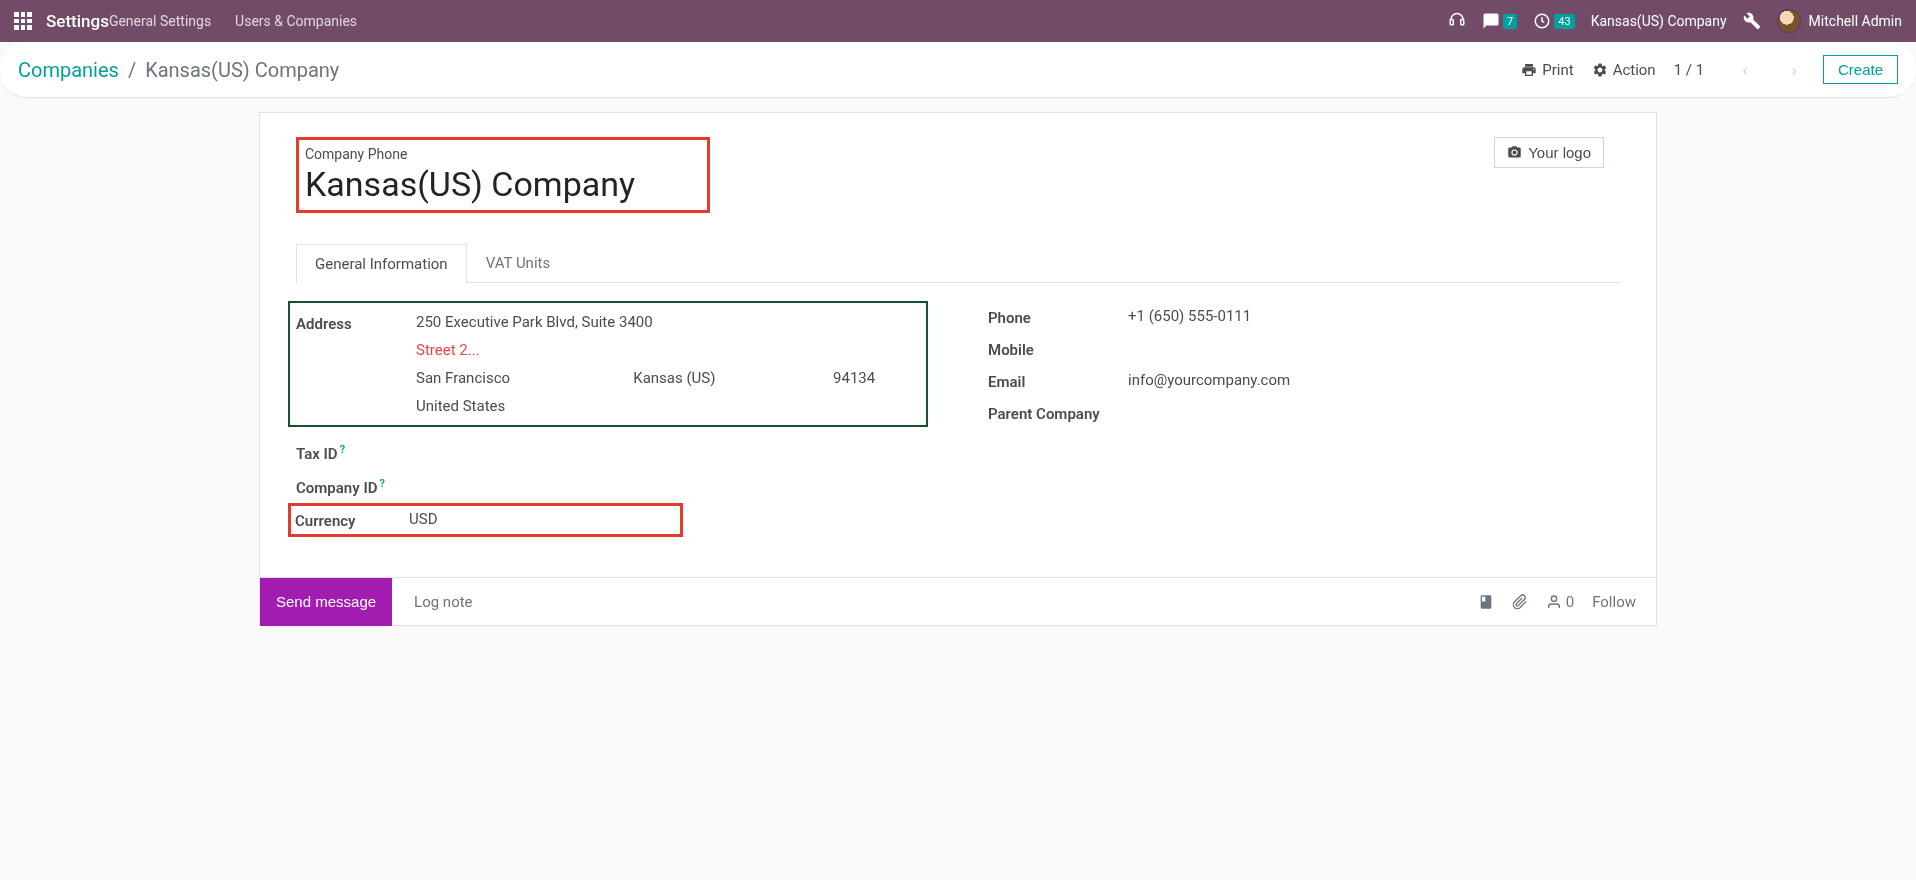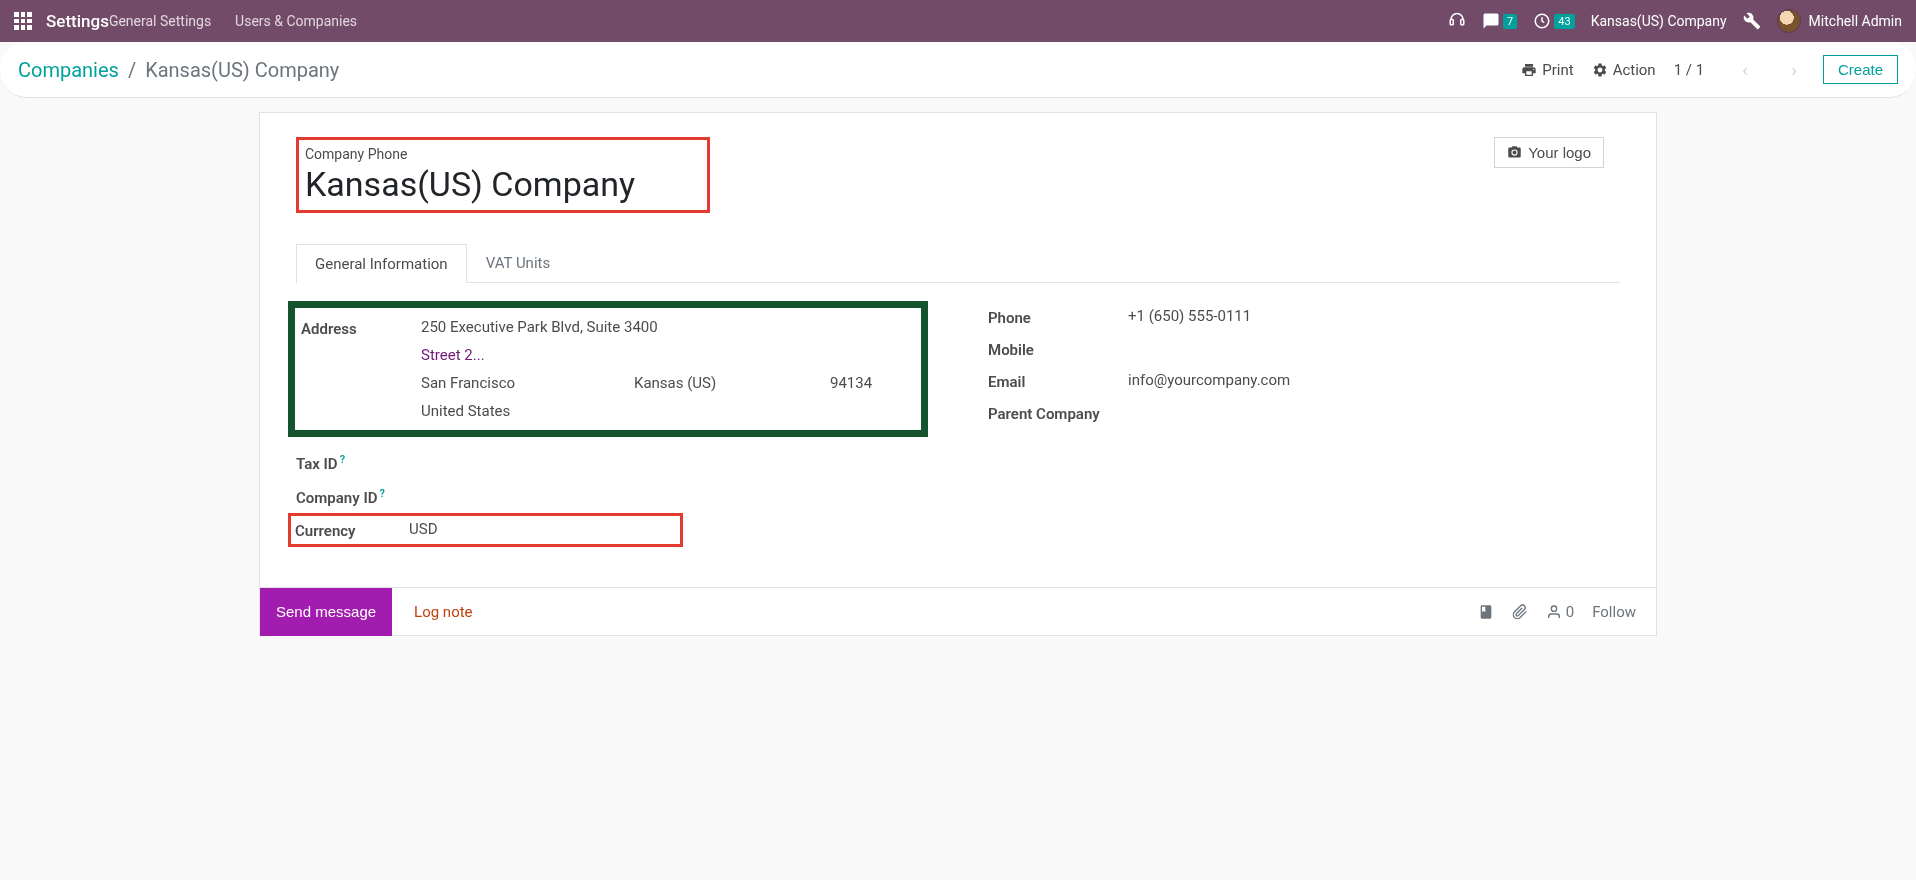--- a/index.html
+++ b/index.html
@@ -46,28 +46,28 @@
 .col { flex: 1; }
 .frow { display: flex; padding: 6px 0; }
 .frow .lbl { width: 120px; font-weight: 600; color: #4c4c4c; font-size: 15px; padding-top: 2px; }
 .frow .val { flex: 1; font-size: 15px; color: #4c4c4c; }
 .hlq { color: #00a09d; font-size: 11px; vertical-align: super; margin-left: 2px; cursor: pointer; }
 .addr-block { display: flex; flex-direction: column; gap: 10px; }
 .addr-row3 { display: flex; gap: 26px; }
 .addr-row3 > span:first-child { flex: 1.1; }
 .addr-row3 > span:nth-child(2) { flex: 1; }
 .addr-row3 > span:nth-child(3) { flex: 0.5; text-align: left; }
-.placeholder { color: #701a75; }
-.redbox { border: 7px solid #14532d; padding: 4px 6px; margin-left: -8px; }
+.placeholder { color: #ef4444; }
+.redbox { border: 2px solid #14532d; padding: 4px 6px; margin-left: -8px; }
 .redbox-currency { border: 3px solid #e43b2f; padding: 2px 4px; margin-left: -8px; }
 
 
 .chatter { width: 1398px; margin: 0 auto; background: #fff; border: 1px solid #dee2e6; border-top: none; display: flex; align-items: center; padding: 0 20px; height: 48px; }
 .btn-send { background: #a21caf; color: #fff; border: none; padding: 10px 16px; font-size: 15px; cursor: pointer; margin-left: -20px; height: 48px; }
-.lognote { margin-left: 22px; color: #c2410c; cursor: pointer; font-size: 15px; }
+.lognote { margin-left: 22px; color: #737373; cursor: pointer; font-size: 15px; }
 .chatter .spacer { flex: 1; }
 .chatter .citem { color: #6c757d; margin-left: 18px; cursor: pointer; font-size: 15px; display: inline-flex; align-items: center; gap: 4px; }
 
 svg { display: block; }
 </style>
 </head>
 <body>
 
 <div class="topnav">
   <div class="apps-icon">

